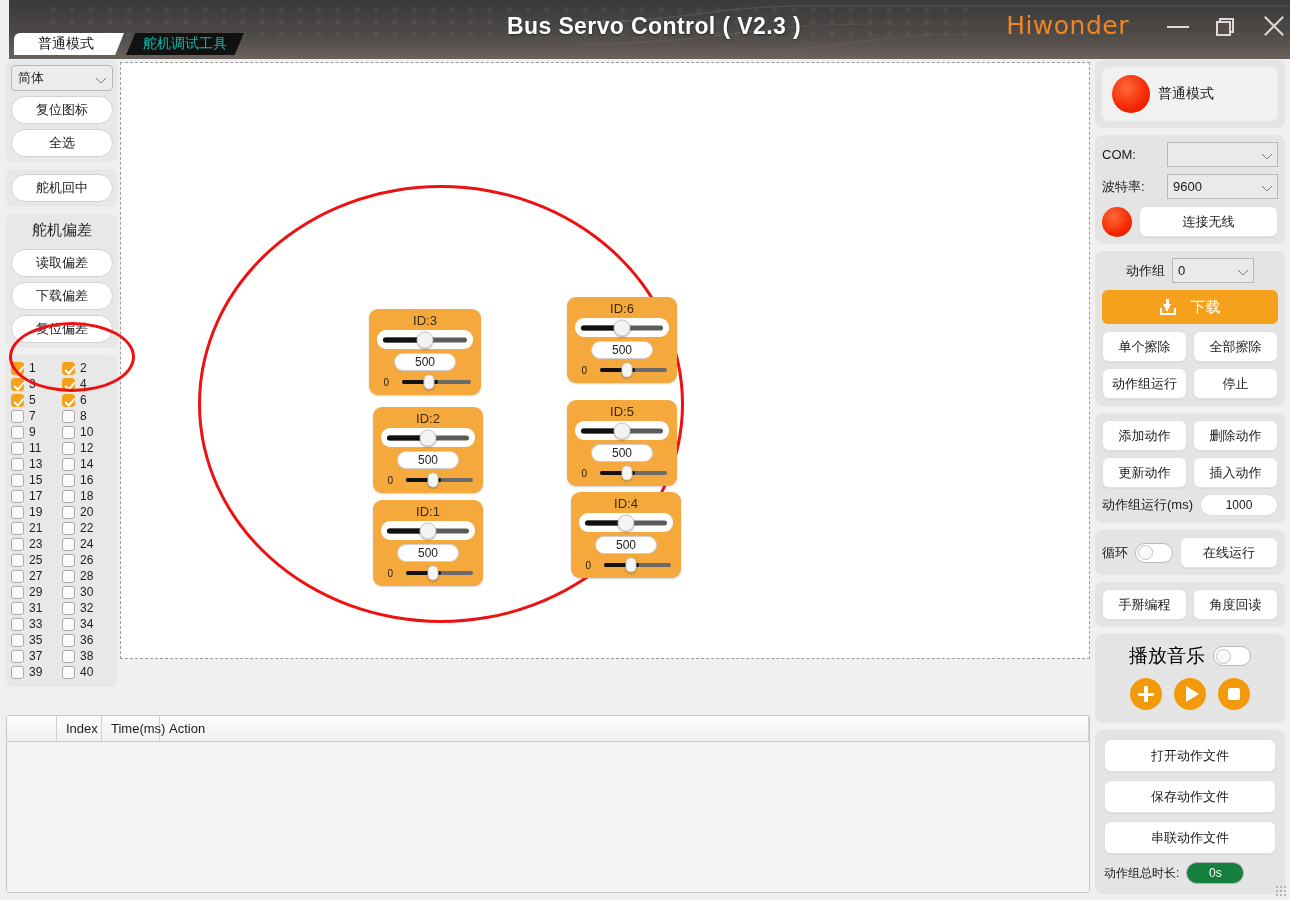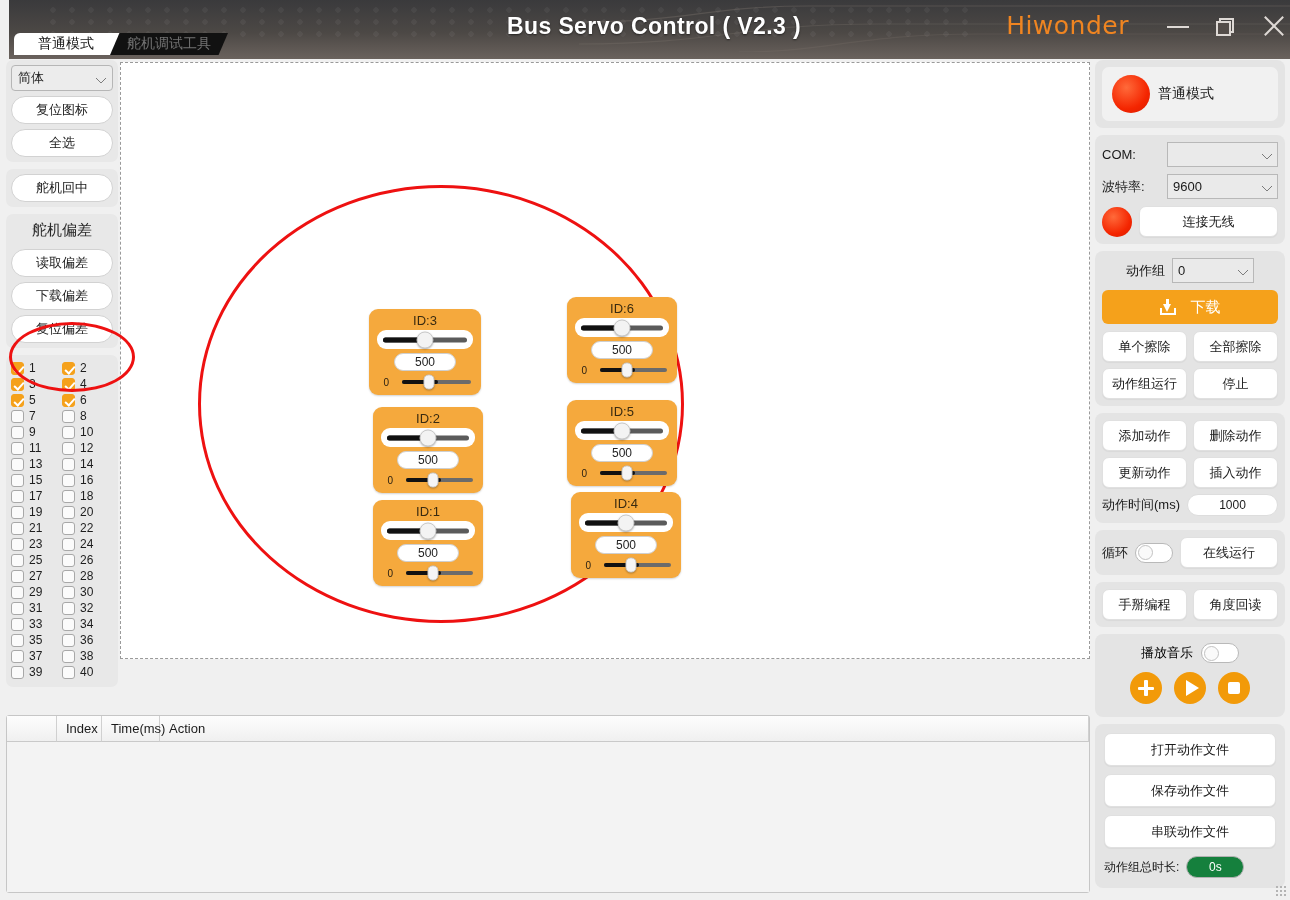--- a/index.html
+++ b/index.html
@@ -70,21 +70,21 @@
     display:flex; align-items:center; justify-content:center;
     font-size:14px; cursor:pointer;
   }
   .tab.active {
     left:14px; width:110px; background:#ffffff; color:#1a1a1a;
     border-top-left-radius:6px;
     clip-path: polygon(0 0, 100% 0, 92% 100%, 0% 100%);
     padding-right:6px;
   }
   .tab.inactive {
-    left:110px; width:118px; background:#111111; color:#737373;
+    left:126px; width:118px; background:#111111; color:#14b8a6;
     clip-path: polygon(8% 0, 100% 0, 92% 100%, 0% 100%);
     text-align: right;
   }
 
   
   .leftcol {
     position:absolute; left:6px; top:60px; width:112px; height: 595px;
   }
   .grp {
     background:#e8e8e8; border-radius:7px; padding:5px; margin-bottom:7px;
@@ -685,21 +685,21 @@
     <div class="rgrp">
       <div class="r2" style="margin-bottom:6px;">
         <div class="rbtn">添加动作</div>
         <div class="rbtn">删除动作</div>
       </div>
       <div class="r2" style="margin-bottom:6px;">
         <div class="rbtn">更新动作</div>
         <div class="rbtn">插入动作</div>
       </div>
       <div class="lrow">
-        <span class="lbl">动作时间(ms)</span>
+        <span class="lbl">动作组运行(ms)</span>
         <div class="pill" style="flex:1;">1000</div>
       </div>
     </div>
 
     <div class="rgrp">
       <div class="lrow">
         <span class="lbl">循环</span>
         <div class="toggle">
             <span class="kn"></span>
           </div>
@@ -709,21 +709,21 @@
 
     <div class="rgrp">
       <div class="r2">
         <div class="rbtn">手掰编程</div>
         <div class="rbtn">角度回读</div>
       </div>
     </div>
 
     <div class="rgrp" style="padding:9px 7px 13px;">
       <div class="music-head">
-        <span class="lbl" style="font-size:13px;">播放音乐</span>
+        <span class="lbl" style="font-size:19px;">播放音乐</span>
         <div class="toggle">
             <span class="kn"></span>
           </div>
       </div>
       <div class="mbtns">
         <div class="cbtn">
             <span class="ic-plus"></span>
           </div>
         <div class="cbtn">
             <span class="ic-play"></span>

